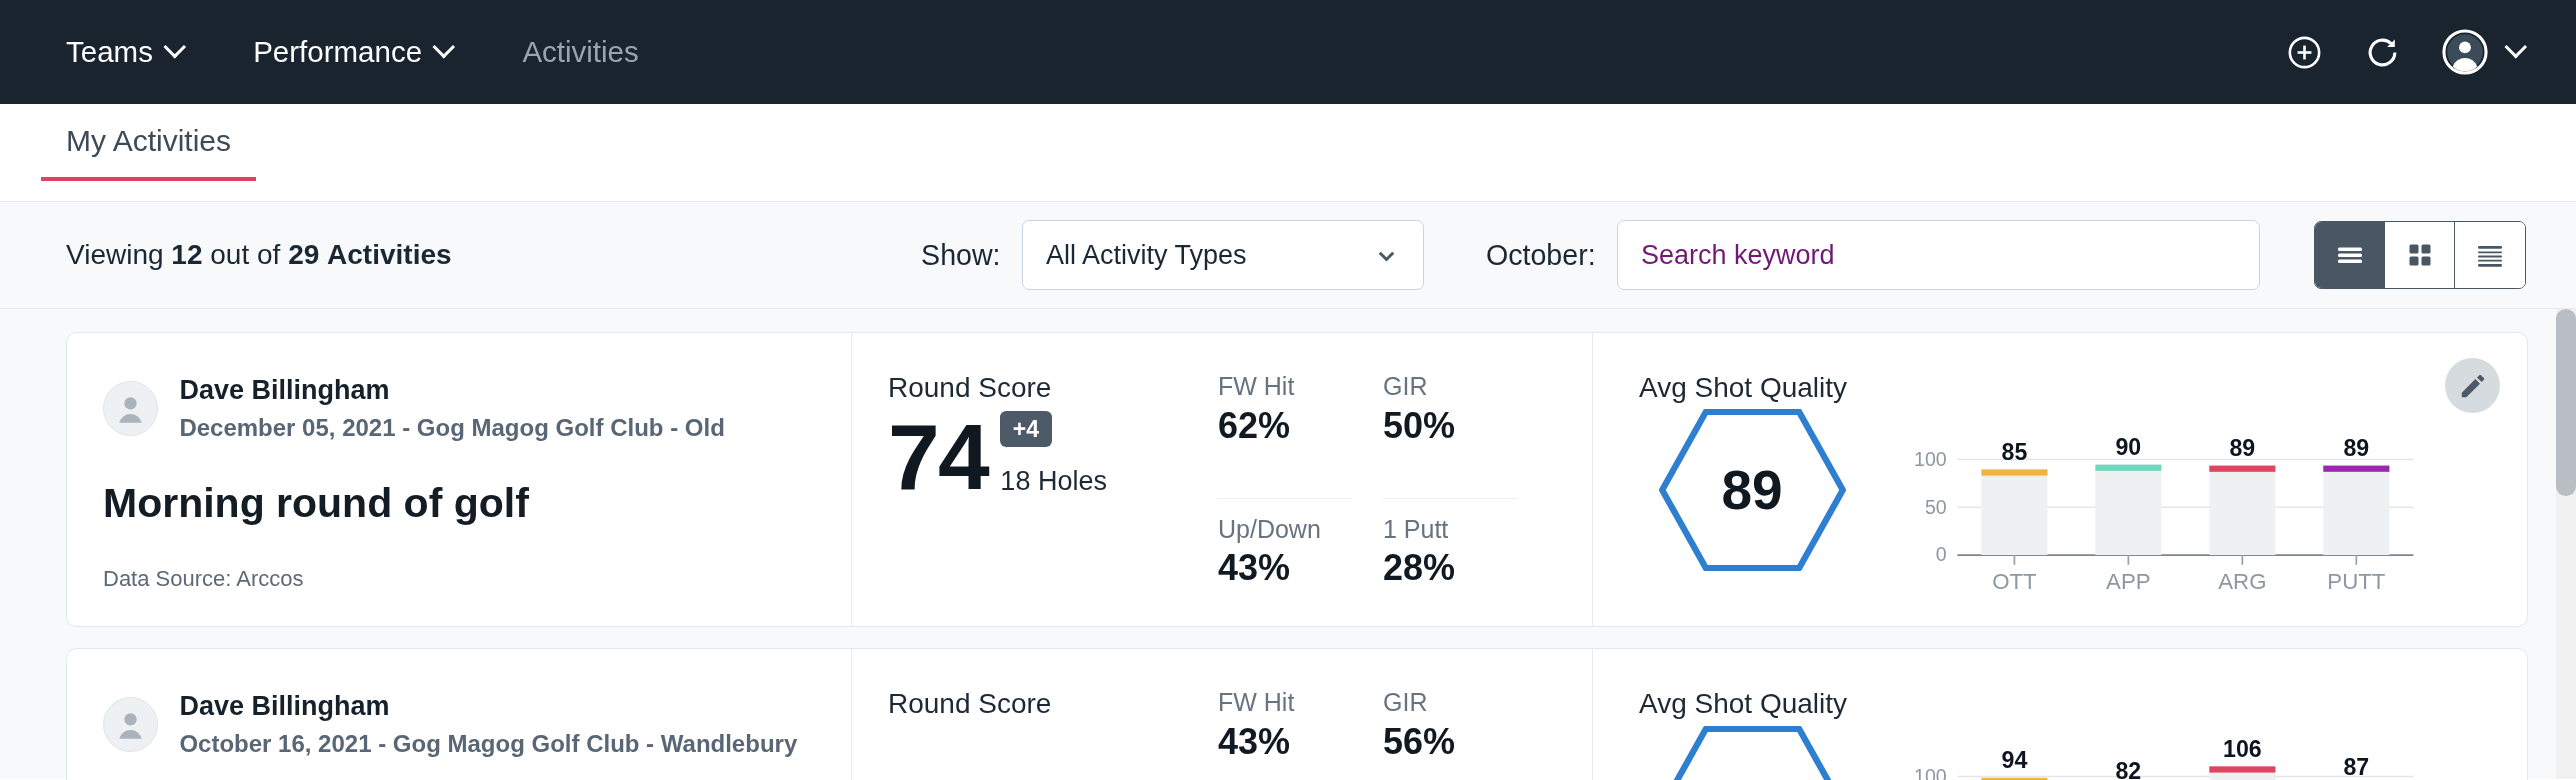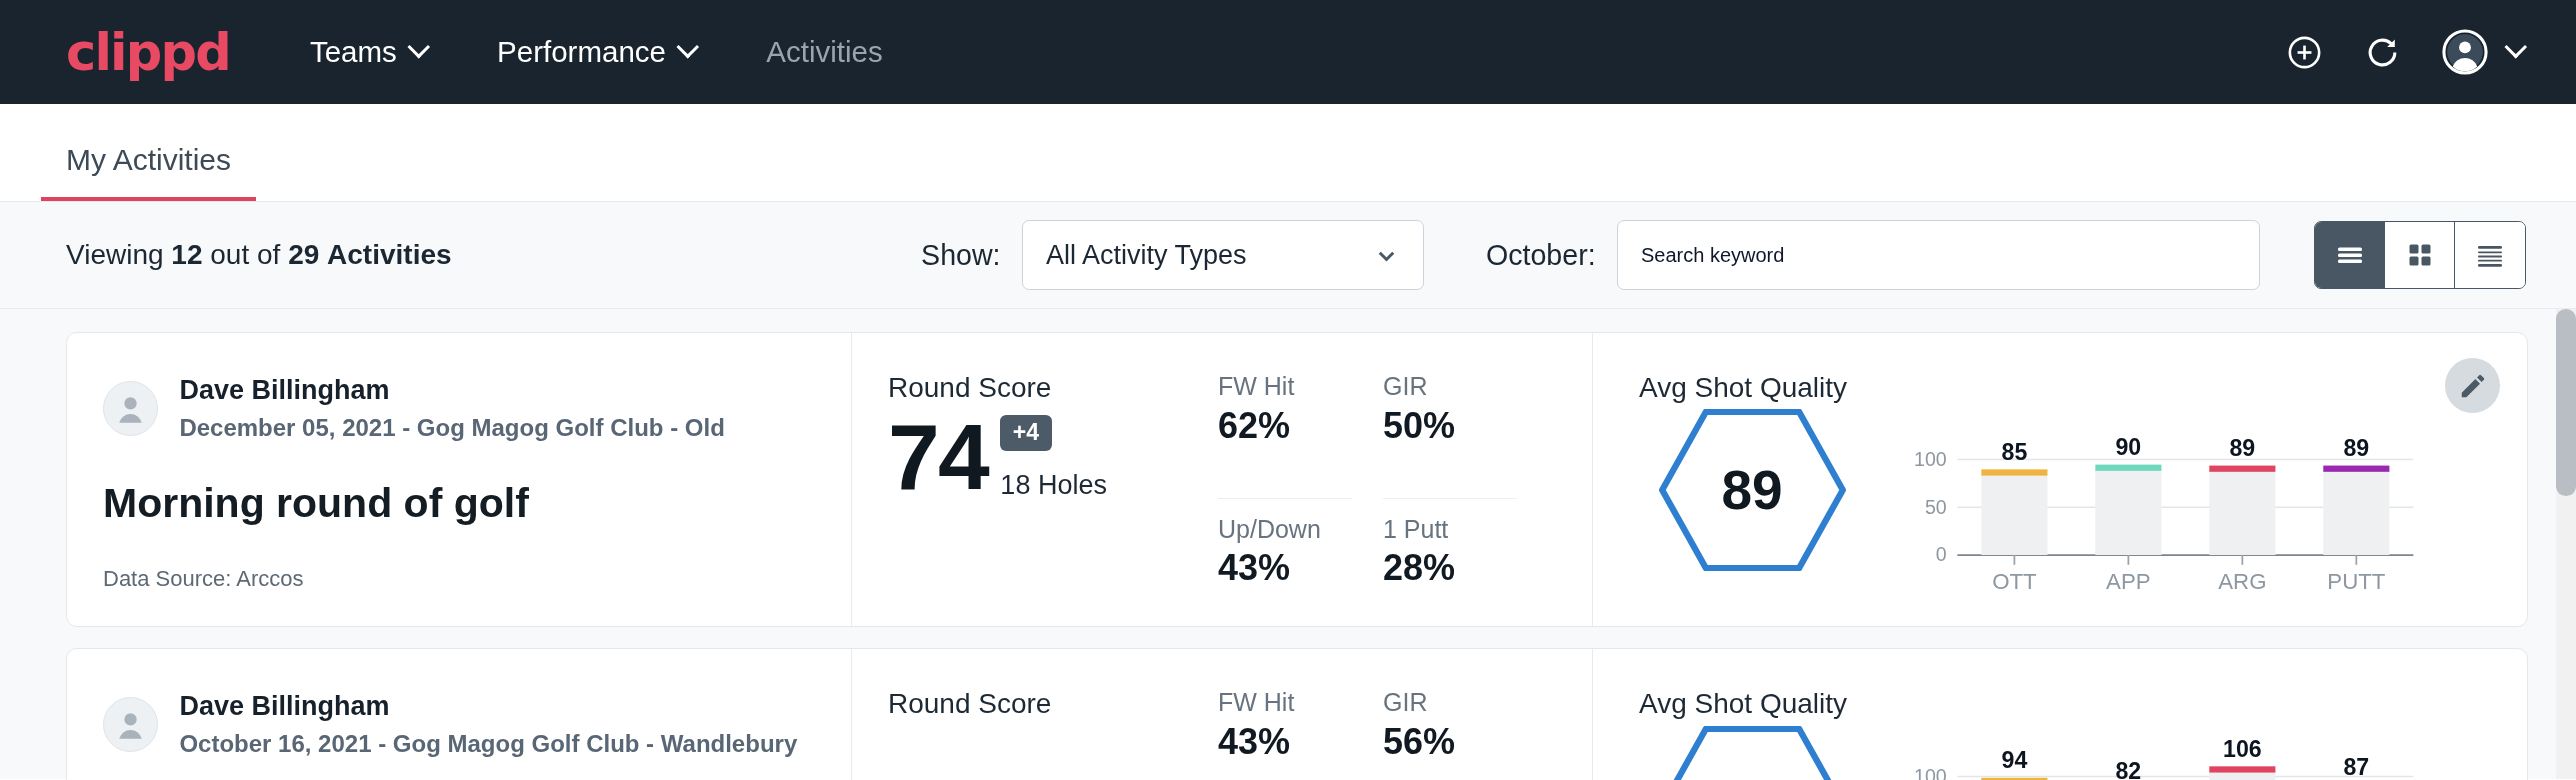--- a/index.html
+++ b/index.html
@@ -56,21 +56,21 @@
     display: flex; align-items: center; gap: 41px;
   }
   .icon-btn { cursor: pointer; display: flex; align-items: center; }
   .avatar-wrap { display: flex; align-items: center; gap: 19.6px; cursor: pointer; }
 
   
   .tabbar {
     height: 98px;
     background: #ffffff;
     display: flex;
-    align-items: flex-end;
+    align-items: center;
     padding-left: 41px;
     border-bottom: 0.9px solid #e7eaee;
   }
   .tab {
     font-size: 30px;
     color: #3d4a57;
     padding: 0 25px 19.6px 25px;
     border-bottom: 4.5px solid transparent;
     cursor: pointer;
     white-space: nowrap;
@@ -112,22 +112,22 @@
     margin-right: 62px;
   }
   .select-box .sel-val { flex: 1; }
   .search-box {
     width: 643px; height: 70px;
     background: #fff;
     border: 0.9px solid #ccd3da;
     border-radius: 7.1px;
     display: flex; align-items: center;
     padding: 0 23px;
-    font-size: 20px;
-    color: #0f172a;
+    font-size: 27px;
+    color: #701a75;
     cursor: text;
   }
   .view-toggle {
     margin-left: 54px;
     display: flex;
     border: 0.9px solid #495663;
     border-radius: 7.1px;
     overflow: hidden;
     height: 68px;
   }
@@ -179,21 +179,21 @@
     font-size: 41px; font-weight: 700; color: #141c24;
     margin-top: 36px;
   }
   .data-source { font-size: 22px; color: #5d6975; margin-top: 39px; }
 
   .col-score {
     width: 357px;
     padding: 39px 0 0 36px;
   }
   .sec-label { font-size: 28px; color: #1d2935; }
-  .score-row { display: flex; align-items: center; margin-top: 7.1px; }
+  .score-row { display: flex; align-items: flex-start; margin-top: 7.1px; }
   .score-num {
     font-size: 93px; font-weight: 700; color: #101820;
     line-height: 1; letter-spacing: -1.8px;
   }
   .score-side { display: flex; flex-direction: column; justify-content: space-between; height: 86px; margin-left: 12.5px; }
   .badge {
     background: #4d5b69; color: #fff;
     font-size: 23px; font-weight: 700;
     border-radius: 6.2px;
     padding: 4.5px 12.5px;
@@ -249,21 +249,20 @@
     top: 0; left: 0;
     width: 19.6px; height: 187px;
     background: #b9bec4;
     border-radius: 9.8px;
   }
 </style>
 </head>
 <body>
 
 <div class="topnav">
-  <div class="brand">clippd</div>
 
   <div class="nav-items">
     <div class="nav-item">
       <span>Teams</span>
       <span class="chev"></span>
     </div>
     <div class="nav-item">
       <span>Performance</span>
       <span class="chev"></span>
     </div>

